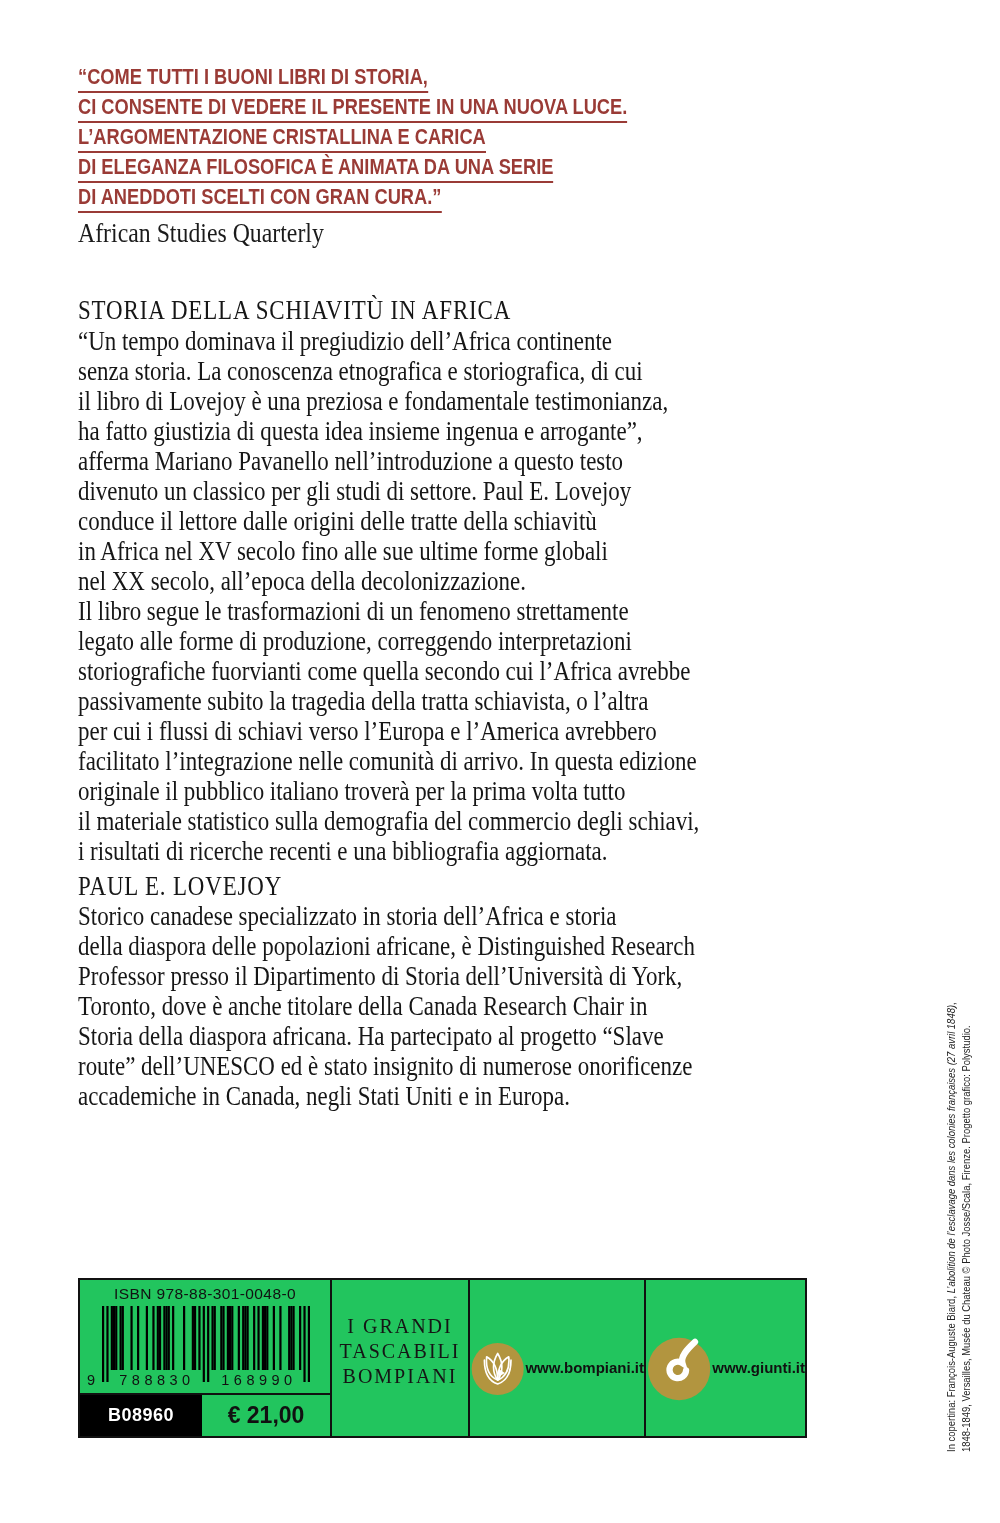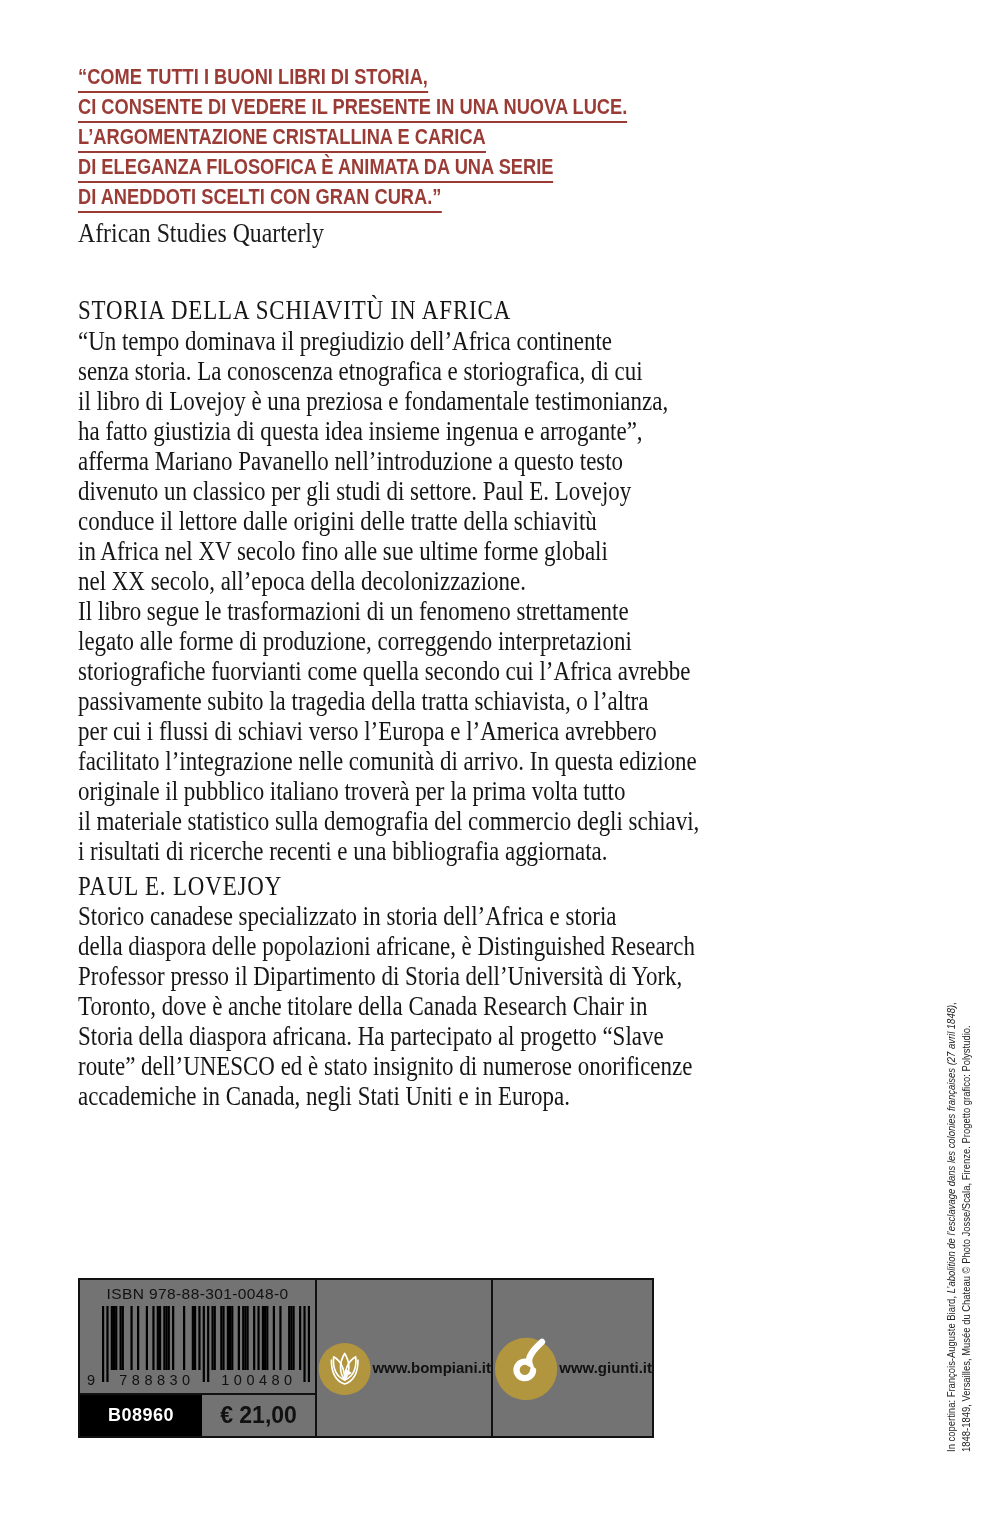--- a/index.html
+++ b/index.html
@@ -47,22 +47,22 @@
     position:absolute;left:944px;top:912px;width:600px;height:32px;
     transform-origin:0 0;
     transform:rotate(-90deg) translateX(-540px) scaleX(0.9);
     font-family:"Liberation Sans",sans-serif;font-size:10.5px;line-height:15px;
     color:#222222;white-space:nowrap;
   }
   .credits .italic{font-style:italic;}
 
   
   .footer-strip{
-    position:absolute;left:78px;top:1278px;width:576px;height:160px;
-    border:2px solid #111;box-sizing:border-box;display:flex;background:#737373;
+    position:absolute;left:78px;top:1278px;width:729px;height:160px;
+    border:2px solid #111;box-sizing:border-box;display:flex;background:#22c55e;
   }
   .cell{position:relative;box-sizing:border-box;height:100%;}
   .cell + .cell{border-left:2px solid #111;}
   .barcode-cell{width:250px;}
   .imprint-cell{width:138px;}
   .logo-cell-bompiani{width:176px;}
   .logo-cell-giunti{width:161px;}
 
   .isbn-label{
     position:absolute;top:5px;left:0;width:100%;text-align:center;
@@ -213,28 +213,33 @@
           <rect x="186.11" y="0" width="2.19" height="64" fill="#000"></rect>
           <rect x="188.29" y="0" width="2.19" height="64" fill="#000"></rect>
           <rect x="190.48" y="0" width="2.19" height="64" fill="#000"></rect>
           <rect x="197.05" y="0" width="2.19" height="64" fill="#000"></rect>
           <rect x="201.43" y="0" width="2.19" height="76" fill="#000"></rect>
           <rect x="205.81" y="0" width="2.19" height="76" fill="#000"></rect>
         </svg>
       <div class="ean-digits">
         <span class="d-first">9</span>
         <span class="d-left">788830</span>
-        <span class="d-right">100480</span>
+        <span class="d-right">168990</span>
       </div>
       <div class="price-row">
         <div class="code-box">B08960</div>
         <div class="price">€ 21,00</div>
       </div>
     </div>
 
+    <div class="cell imprint-cell">
+        <div class="line"><span class="line-inner">I GRANDI</span></div>
+        <div class="line"><span class="line-inner">TASCABILI</span></div>
+        <div class="line"><span class="line-inner">BOMPIANI</span></div>
+      </div>
 
     <div class="cell logo-cell-bompiani">
       <svg class="logo-circle" viewBox="0 0 100 100">
         <circle cx="50" cy="50" r="47" fill="#b2953f"></circle>
         <g fill="none" stroke="#ffffff" stroke-width="3" stroke-linejoin="round" stroke-linecap="round">
           <path d="M26 34 C26 58 35 72 50 77 C65 72 74 58 74 34"></path>
           <path d="M50 22 C40 38 40 56 50 70 C60 56 60 38 50 22 Z"></path>
           <path d="M30 28 C28 50 36 64 50 70 C50 48 44 36 30 28 Z"></path>
           <path d="M70 28 C72 50 64 64 50 70 C50 48 56 36 70 28 Z"></path>
         </g>

